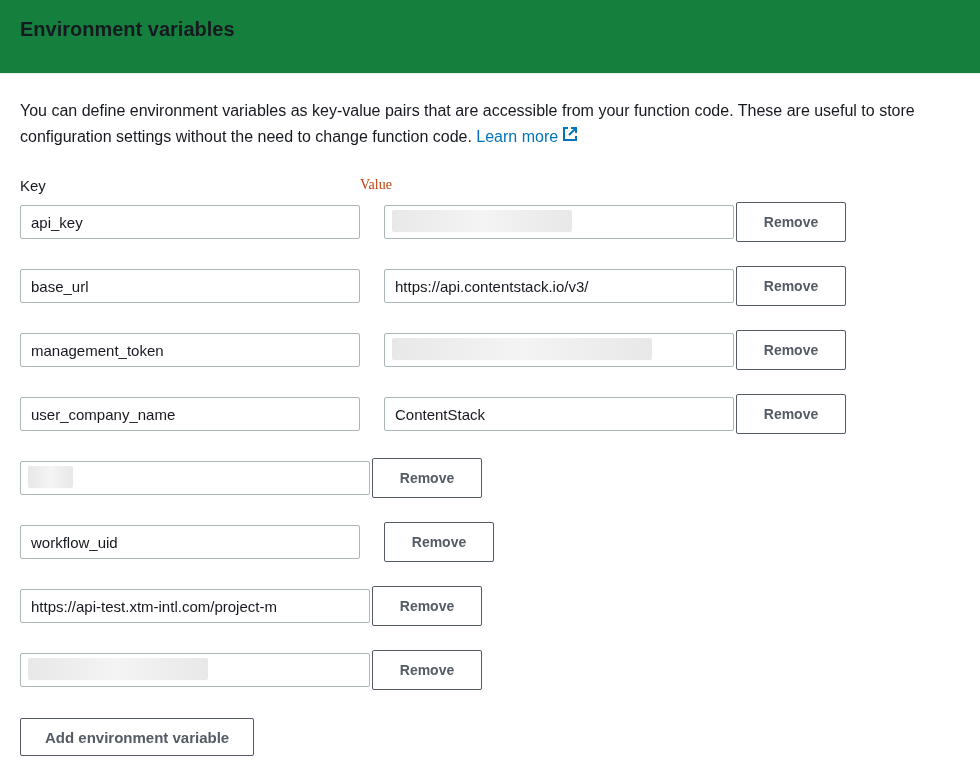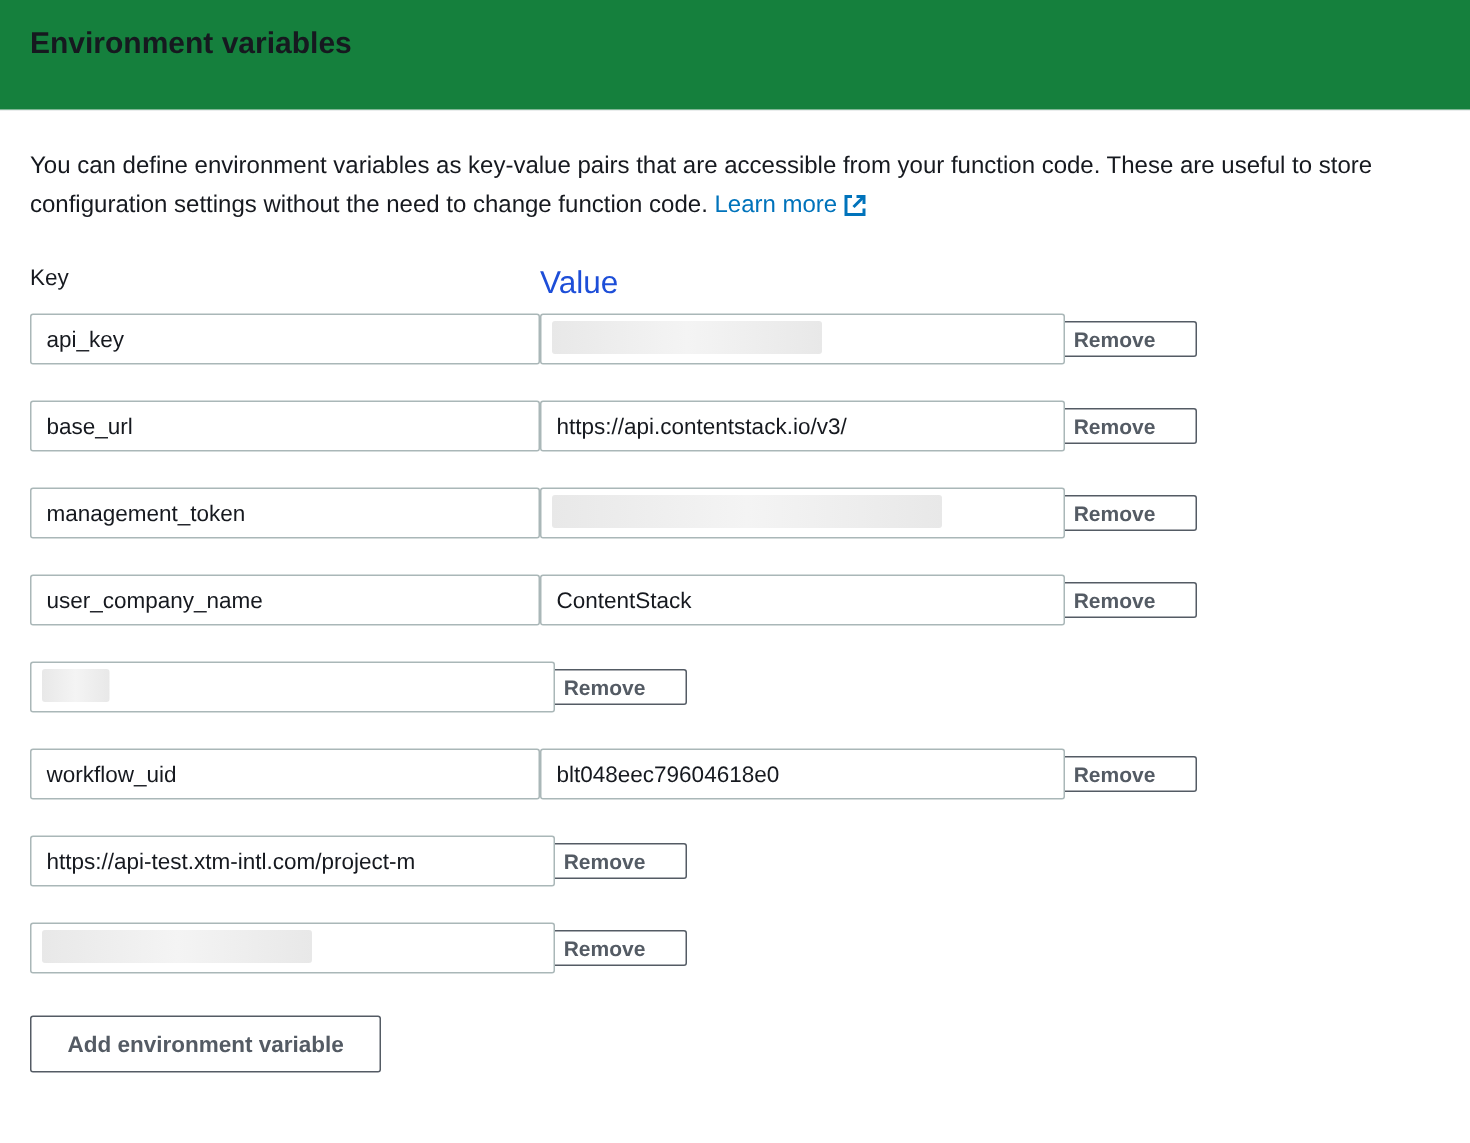--- a/index.html
+++ b/index.html
@@ -30,45 +30,46 @@
     .description {
       font-size: 16px;
       color: #16191f;
       line-height: 1.6;
       margin-bottom: 28px;
     }
     .learn-more-link {
       color: #0073bb;
       text-decoration: none;
       display: inline-flex;
-      align-items: center;
       gap: 4px;
     }
     .external-icon {
       width: 16px;
       height: 16px;
       display: inline-block;
       vertical-align: middle;
     }
     .table-header {
       display: flex;
       margin-bottom: 8px;
     }
     .col-key {
       width: 340px;
       font-size: 15px;
       color: #16191f;
     }
     .col-value {
       width: 350px;
-      font-size: 21px;
-      color: #1d4ed8;
+      font-size: 14px;
+      color: #c2410c;
+      font-family: Liberation Serif, serif;
     }
     .row {
       display: flex;
+      gap: 24px;
       margin-bottom: 24px;
       align-items: center;
     }
     .input-field {
       height: 34px;
       border: 1px solid #aab7b8;
       border-radius: 2px;
       padding: 4px 10px;
       font-size: 15px;
       font-family: inherit;
@@ -89,21 +90,21 @@
     .redacted-overlay {
       position: absolute;
       top: 5px;
       left: 8px;
       height: 22px;
       background: linear-gradient(90deg, #e8e8e8 0%, #f4f4f4 50%, #e8e8e8 100%);
       border-radius: 2px;
     }
     .remove-button {
       width: 110px;
-      height: 24px;
+      height: 40px;
       border: 1px solid #545b64;
       border-radius: 2px;
       background: #ffffff;
       color: #545b64;
       font-weight: 700;
       font-size: 14px;
       font-family: inherit;
       cursor: pointer;
     }
     .add-button {
@@ -168,21 +169,20 @@
         <input type="text" class="input-field input-key" value="user_company_name" style="">
         <div class="value-wrapper"><input type="text" class="input-field input-value" value="ContentStack" style=""></div>
         <button class="remove-button">Remove</button>
       </div>
       <div class="row">
         <div class="value-wrapper"><input type="text" class="input-field input-value redacted" style=""><div class="redacted-overlay" style="width: 45px;"></div></div>
         <button class="remove-button">Remove</button>
       </div>
       <div class="row">
         <input type="text" class="input-field input-key" value="workflow_uid" style="">
-        <div class="value-wrapper"><input type="text" class="input-field input-value" value="blt048eec79604618e0" style=""></div>
         <button class="remove-button">Remove</button>
       </div>
       <div class="row">
         <div class="value-wrapper"><input type="text" class="input-field input-value" value="https://api-test.xtm-intl.com/project-m" style=""></div>
         <button class="remove-button">Remove</button>
       </div>
       <div class="row">
         <div class="value-wrapper"><input type="text" class="input-field input-value redacted" style=""><div class="redacted-overlay" style="width: 180px;"></div></div>
         <button class="remove-button">Remove</button>
       </div>

